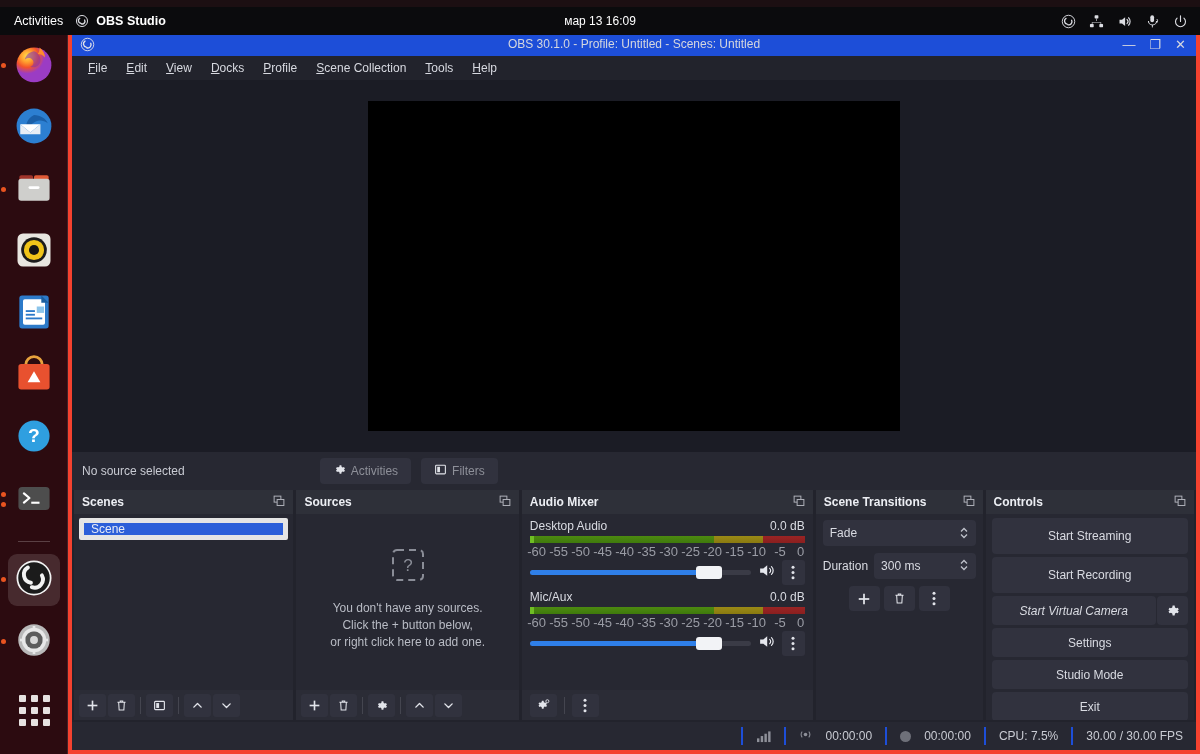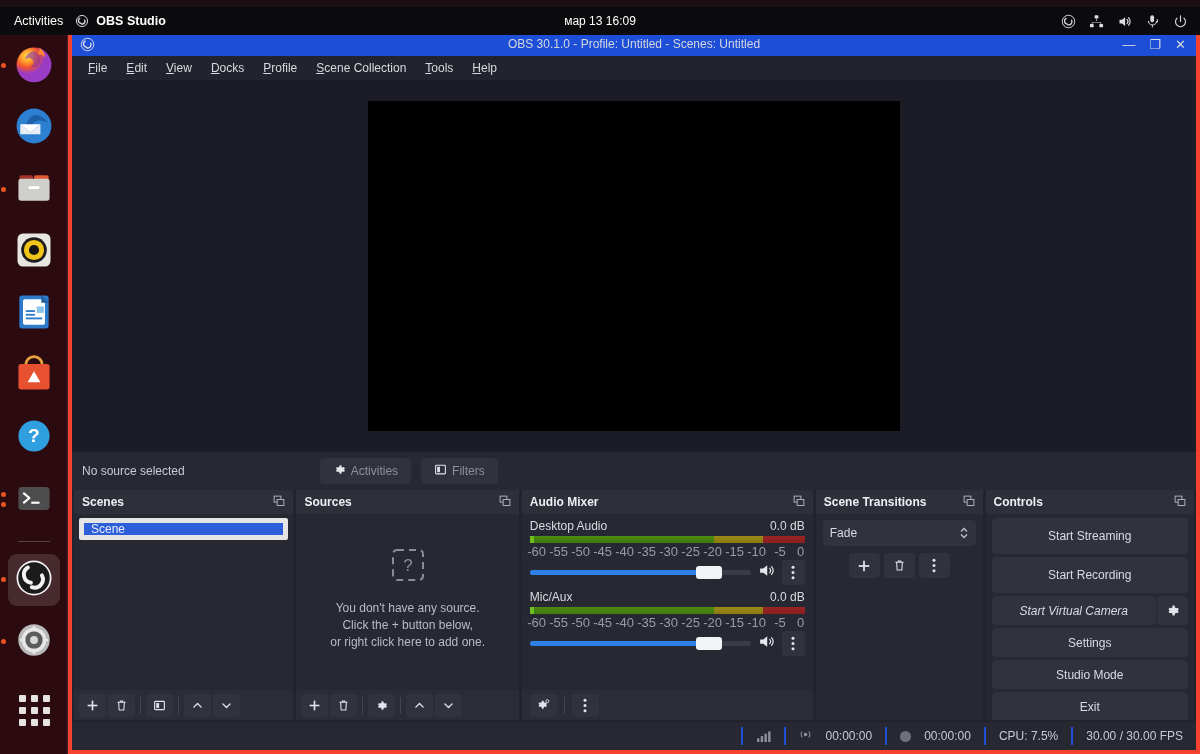--- a/index.html
+++ b/index.html
@@ -500,21 +500,21 @@
       </div>
       <div class="panel-body">
         <div class="sources-empty">
           <span>
             <svg width="34" height="34" viewBox="0 0 34 34">
               <rect x="2" y="2" width="30" height="30" rx="4" fill="none" stroke="#8a8d97" stroke-width="2" stroke-dasharray="7 5"></rect>
               <text x="17" y="23" font-size="17" font-family="Liberation Sans, sans-serif" fill="#8a8d97" text-anchor="middle">?</text>
             </svg>
           </span>
           <p>
-            <span>You don't have any source.</span><br>
+            <span>You don't have any sources.</span><br>
             <span>Click the + button below,</span><br>
             <span>or right click here to add one.</span>
           </p>
         </div>
       </div>
       <div class="panel-toolbar">
         <div class="tool-btn">
           <svg width="13" height="13" viewBox="0 0 16 16" fill="#e2e4ea">
               <rect x="7" y="2" width="2" height="12"></rect>
               <rect x="2" y="7" width="12" height="2"></rect>
@@ -686,20 +686,32 @@
       <div class="panel-body">
         <div class="tr-select">
           <span>Fade</span>
           <span class="spin">
             <svg width="10" height="16" viewBox="0 0 10 16" fill="none" stroke="#bfc2cb" stroke-width="1.3">
               <path d="M2 6.5L5 3.5l3 3"></path>
                 <path d="M2 9.5l3 3 3-3"></path>
             </svg>
           </span>
         </div>
+        <div class="tr-dur">
+          <label>Duration</label>
+          <div class="spinbox">
+            <span>300 ms</span>
+            <span style="margin-left:auto">
+              <svg width="10" height="16" viewBox="0 0 10 16" fill="none" stroke="#bfc2cb" stroke-width="1.3">
+                <path d="M2 6.5L5 3.5l3 3"></path>
+                  <path d="M2 9.5l3 3 3-3"></path>
+              </svg>
+            </span>
+          </div>
+        </div>
         <div class="tr-btns">
           <div class="tr-btn">
             <svg width="14" height="14" viewBox="0 0 16 16" fill="#e2e4ea">
                 <rect x="7" y="2" width="2" height="12"></rect>
                 <rect x="2" y="7" width="12" height="2"></rect>
               </svg>
           </div>
           <div class="tr-btn">
             <svg width="13" height="13" viewBox="0 0 16 16" fill="none" stroke="#e2e4ea" stroke-width="1.3">
               <path d="M3 4h10M6.5 4V2.5h3V4M4.5 4l.6 9.5h5.8L11.5 4"></path>

